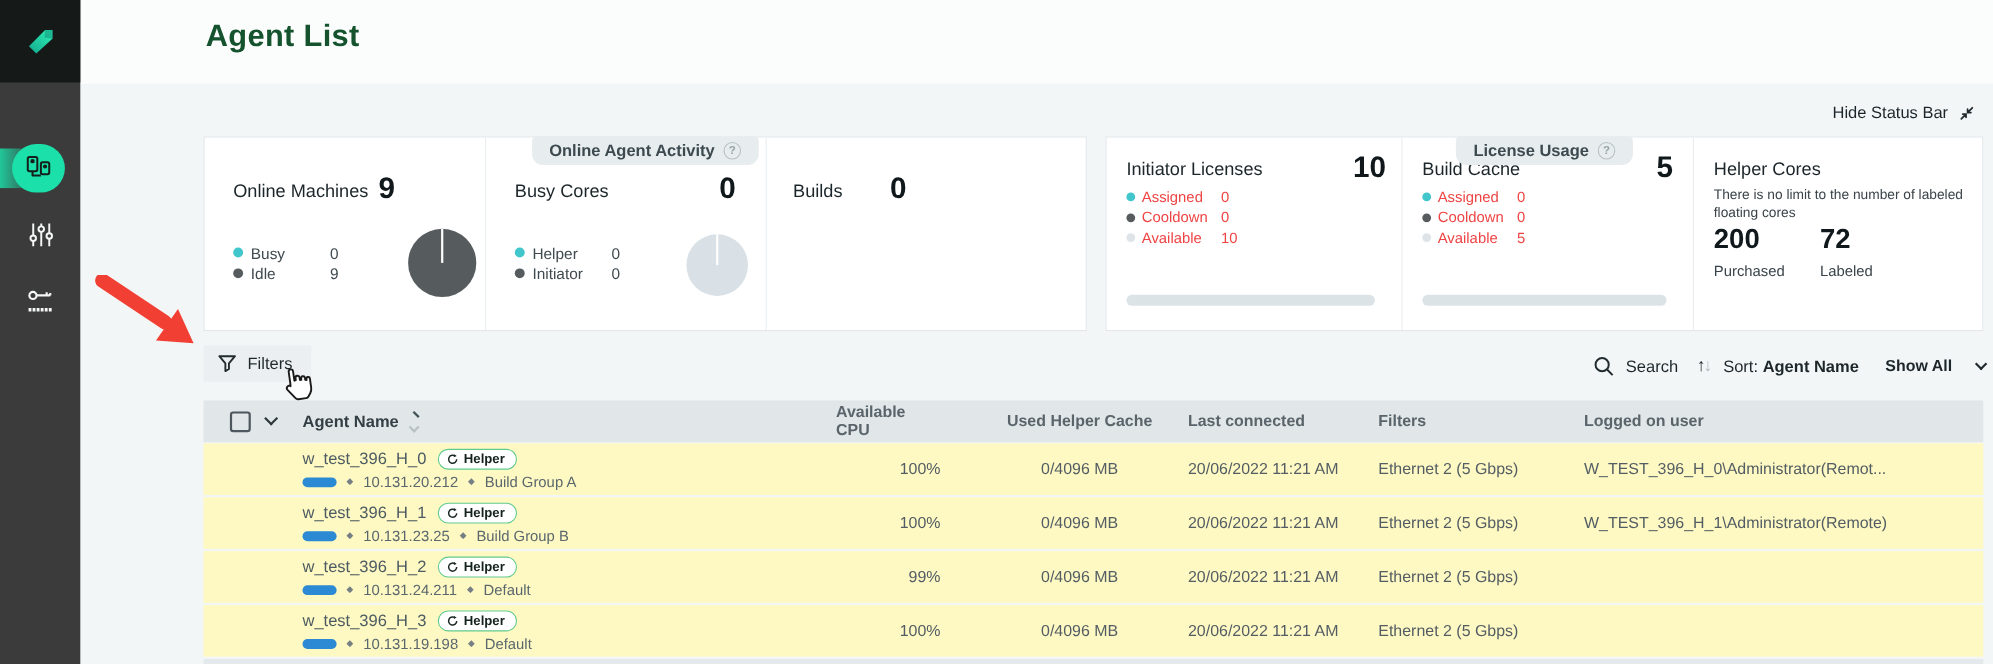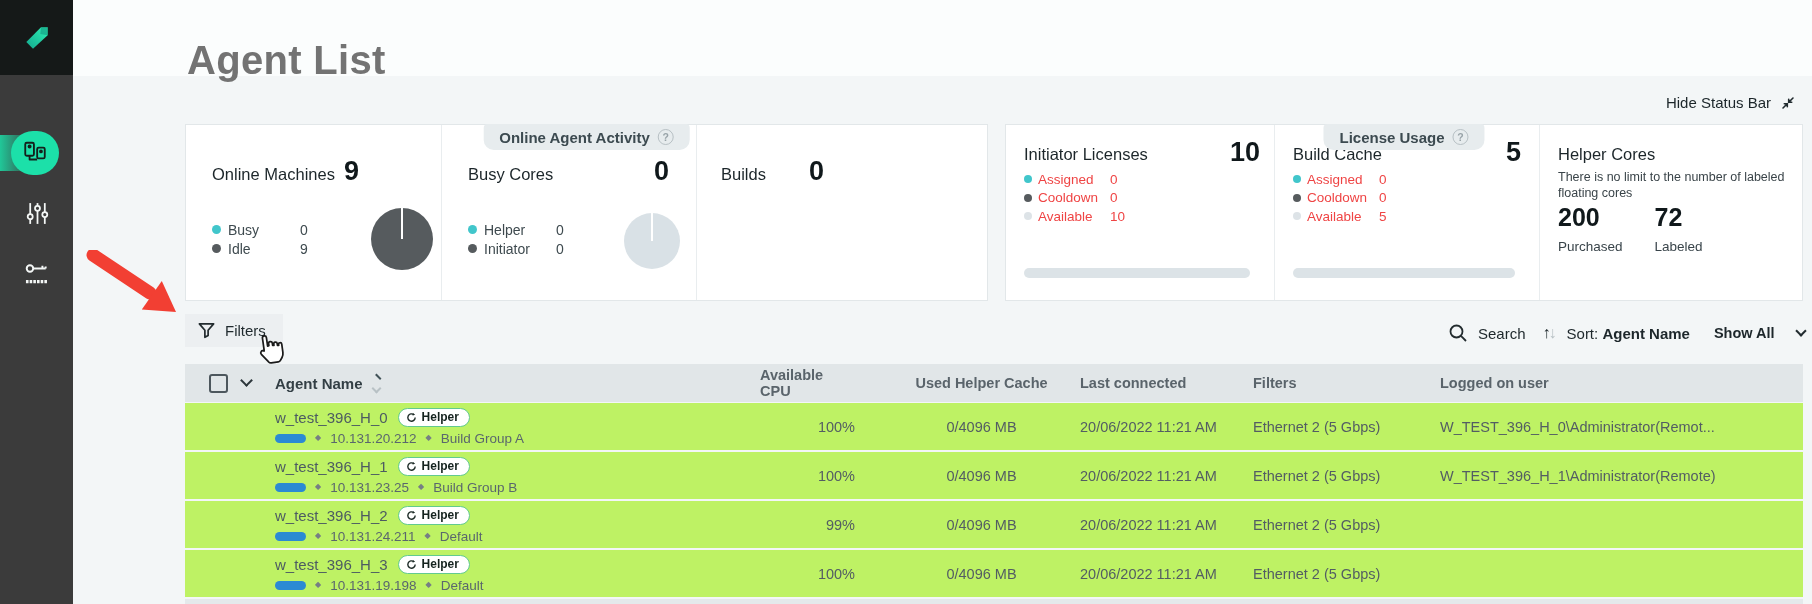--- a/index.html
+++ b/index.html
@@ -8,21 +8,21 @@
 
   
   .sidebar{position:absolute;left:0;top:0;width:73px;height:604px;background:#3b3b3b}
   .logo-block{position:absolute;left:0;top:0;width:73px;height:75px;background:#151918;display:flex;align-items:center;justify-content:center}
   .nav-glow{position:absolute;left:0;top:135px;width:34px;height:36px;background:linear-gradient(90deg,rgba(28,224,169,.85),rgba(28,224,169,0))}
   .nav-active{position:absolute;left:11px;top:131px;width:48px;height:44px;border-radius:22px;background:#1ce0a9;display:flex;align-items:center;justify-content:center}
   .nav-item{position:absolute;left:24px;width:26px;height:26px;display:flex;align-items:center;justify-content:center}
   .nav-sliders{top:200px}.nav-key{top:261px}
 
   
-  .page-title{position:absolute;left:187px;top:38px;font-size:40px;font-weight:700;letter-spacing:.3px;color:#737373}
+  .page-title{position:absolute;left:187px;top:17px;font-size:28px;font-weight:700;letter-spacing:.3px;color:#14532d}
   .top-band{position:absolute;left:73px;top:0;width:1739px;height:76px;background:#fbfdfd}
   .hide-bar{position:absolute;top:94px;right:16px;display:flex;gap:9px;align-items:center;font-size:15px;color:#27313
 5}
 
   
   .panel{position:absolute;top:124px;height:177px;background:#fff;border:1px solid #e2e7e9}
   #panel-activity{left:185px;width:803px}
   #panel-license{left:1005px;width:798px}
   .panel-tab{position:absolute;top:-1px;left:50%;transform:translateX(-50%);height:26px;padding:0 16px;background:#e7ecee;border-radius:4px 4px 10px 10px;display:flex;align-items:center;gap:8px;font-size:15px;font-weight:700;color:#3c4a50;white-space:nowrap;z-index:2}
   .help{width:16px;height:16px;border-radius:50%;border:1px solid #b7c0c4;color:#98a3a8;font-size:10.5px;display:flex;align-items:center;justify-content:center;font-weight:700;background:#fff0}
@@ -87,21 +87,21 @@
   .h-cache{justify-content:center;padding-left:28px}
   .h-last{padding-left:20px}.h-net{padding-left:18px}.h-user{padding-left:20px}
   .c-sel{display:flex;align-items:center;gap:14px;padding-left:24px}
   .checkbox{width:19px;height:19px;border:2px solid #4d575d;border-radius:3px;background:transparent}
   .chev{width:9px;height:9px;border-right:2.2px solid #2c363b;border-bottom:2.2px solid #2c363b;transform:rotate(45deg);margin-top:-5px}
   .c-name-h{display:flex;align-items:center;gap:10px;font-weight:700;color:#333f45;font-size:15px}
   .sorts{display:flex;flex-direction:column;gap:3px}
   .s-up{width:7px;height:7px;border-right:2px solid #41525
 8;border-bottom:2px solid #415258;transform:rotate(-135deg)}
   .s-dn{width:7px;height:7px;border-right:2px solid #b8c1c5;border-bottom:2px solid #b8c1c5;transform:rotate(45deg)}
-  .trow{height:47px;background:#bef264;margin-top:2px}
+  .trow{height:47px;background:#fef9c3;margin-top:2px}
   .trow:first-of-type{margin-top:1px}
   .rname{display:flex;flex-direction:column;justify-content:center;gap:4px}
   .rline1{display:flex;align-items:center;gap:10px}
   .agent-link{font-size:15px;color:#4c5b62}
   .badge{display:inline-flex;align-items:center;gap:5px;border:1.5px solid #62ca8f;border-radius:11px;padding:1.5px 10px 1.5px 7px;font-size:12px;font-weight:700;color:#15231f;background:#fff}
   .rline2{display:flex;align-items:center;gap:9px;color:#5a676d;font-size:13.5px}
   .bluebar{width:31px;height:9px;border-radius:5px;background:#2b8ad3}
   .dia{font-size:8px;color:#767f84;line-height:1}
   .d{display:flex;align-items:center;font-size:14.5px;color:#535d63}
   .d-cpu{justify-content:flex-end;padding-right:20px}

